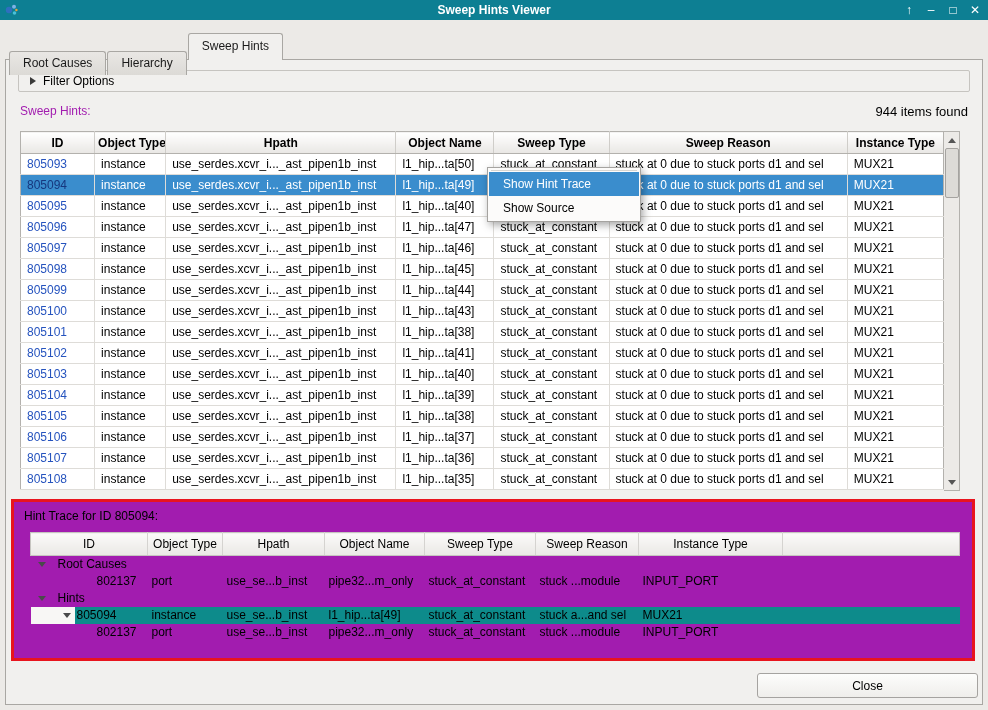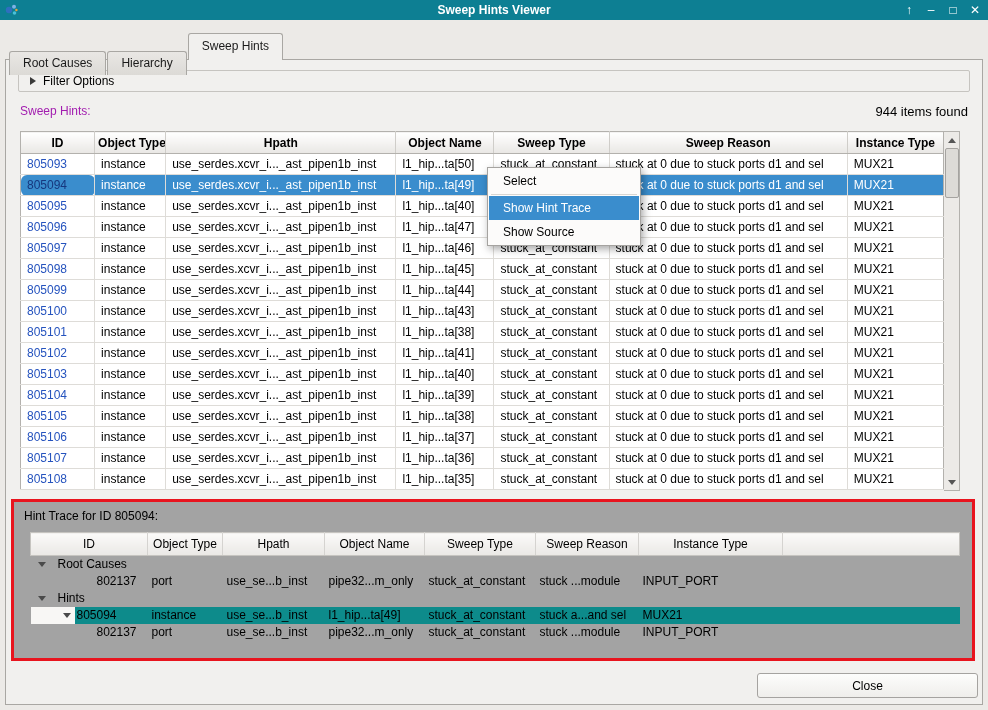--- a/index.html
+++ b/index.html
@@ -33,42 +33,42 @@
 
   
   .table-wrap{position:absolute;left:14px;top:71px;width:940px;height:360px;}
   table.sweep{border-collapse:collapse;table-layout:fixed;width:924px;background:#fff;border:1px solid #b3b1ad;font-size:12px;}
   table.sweep thead th{height:21px;background:linear-gradient(#ffffff,#e9e7e4);border-right:1px solid #cfcdc9;
         border-bottom:1px solid #b3b1ad;font-weight:bold;text-align:center;padding:0 3px;white-space:nowrap;overflow:hidden;}
   table.sweep thead th:last-child{border-right:none;}
   table.sweep tbody td{height:20px;line-height:20px;border-right:1px solid #dedcd8;border-bottom:1px solid #dedcd8;
         padding:0 6px;white-space:nowrap;overflow:hidden;color:#000;}
   table.sweep tbody td:last-child{border-right:none;}
-  table.sweep td.id-cell{color:var(--link-blue);border-radius:6px;}
+  table.sweep td.id-cell{color:var(--link-blue);}
   table.sweep tr.selected td{background:var(--selection-bg);color:#fff;}
   table.sweep tr.selected td.id-cell{color:#16377e;}
 
   
   .vscroll{position:absolute;left:924px;top:0;width:16px;height:360px;box-sizing:border-box;border:1px solid #b3b1ad;border-left:none;background:#eceae7;}
   .vs-btn{position:absolute;left:0;width:15px;height:14px;display:flex;align-items:center;justify-content:center;}
   .vs-up{top:1px;}.vs-down{bottom:1px;}
   .tri-up-sm{width:0;height:0;border-left:4px solid transparent;border-right:4px solid transparent;border-bottom:5px solid #555;}
   .tri-down-sm{width:0;height:0;border-left:4px solid transparent;border-right:4px solid transparent;border-top:5px solid #555;}
   .vs-thumb{position:absolute;left:1px;top:16px;width:12px;height:48px;background:#dddbd7;border:1px solid #a5a3a0;border-radius:2px;}
 
   
   .context-menu{position:absolute;left:487px;top:167px;width:150px;background:#fcfbfa;border:1px solid #a5a3a0;
         box-shadow:2px 3px 8px rgba(0,0,0,.35);padding:1px;z-index:20;}
   .menu-item{height:24px;line-height:24px;padding-left:14px;font-size:12px;color:#000;}
   .menu-item.hl{background:var(--selection-bg);color:#fff;}
   .menu-sep{height:1px;background:#d8d6d2;margin:1px 2px;}
 
   
   .trace-panel{position:absolute;left:5px;top:439px;width:964px;height:162px;box-sizing:border-box;
-        border:3px solid var(--highlight-red);background:#a3a3a3;}
+        border:3px solid var(--highlight-red);background:#a21caf;}
   .trace-title{position:absolute;left:10px;top:7px;font-size:12px;color:#000;}
   table.trace{position:absolute;left:16px;top:30px;border-collapse:collapse;table-layout:fixed;width:930px;font-size:12px;}
   table.trace thead th{height:20px;font-weight:normal;text-align:center;background:linear-gradient(#fbfaf9,#eae8e5);
         border-top:1px solid #c6c4c0;border-bottom:1px solid #c6c4c0;border-right:1px solid #d5d3d0;white-space:nowrap;overflow:hidden;}
   table.trace thead th:first-child{border-left:1px solid #c6c4c0;}
   table.trace thead th:last-child{border-right:1px solid #c6c4c0;}
   table.trace tbody td{height:17px;line-height:17px;padding:0 4px;white-space:nowrap;overflow:hidden;color:#000;}
   .group-row td{padding-left:7px !important;}
   .group-label{margin-left:6px;}
   .trace-row td.c-id{padding-left:66px;}
@@ -366,19 +366,18 @@
             </tr>
           </tbody>
       </table>
     </div>
 
     <button class="close-btn">Close</button>
 
   </div>
 
   <div class="context-menu">
-      <div class="menu-item">Select</div>
       <div class="menu-sep"></div>
       <div class="menu-item hl">Show Hint Trace</div>
       <div class="menu-item">Show Source</div>
     </div>
 
 </div>
 
 </body></html>

